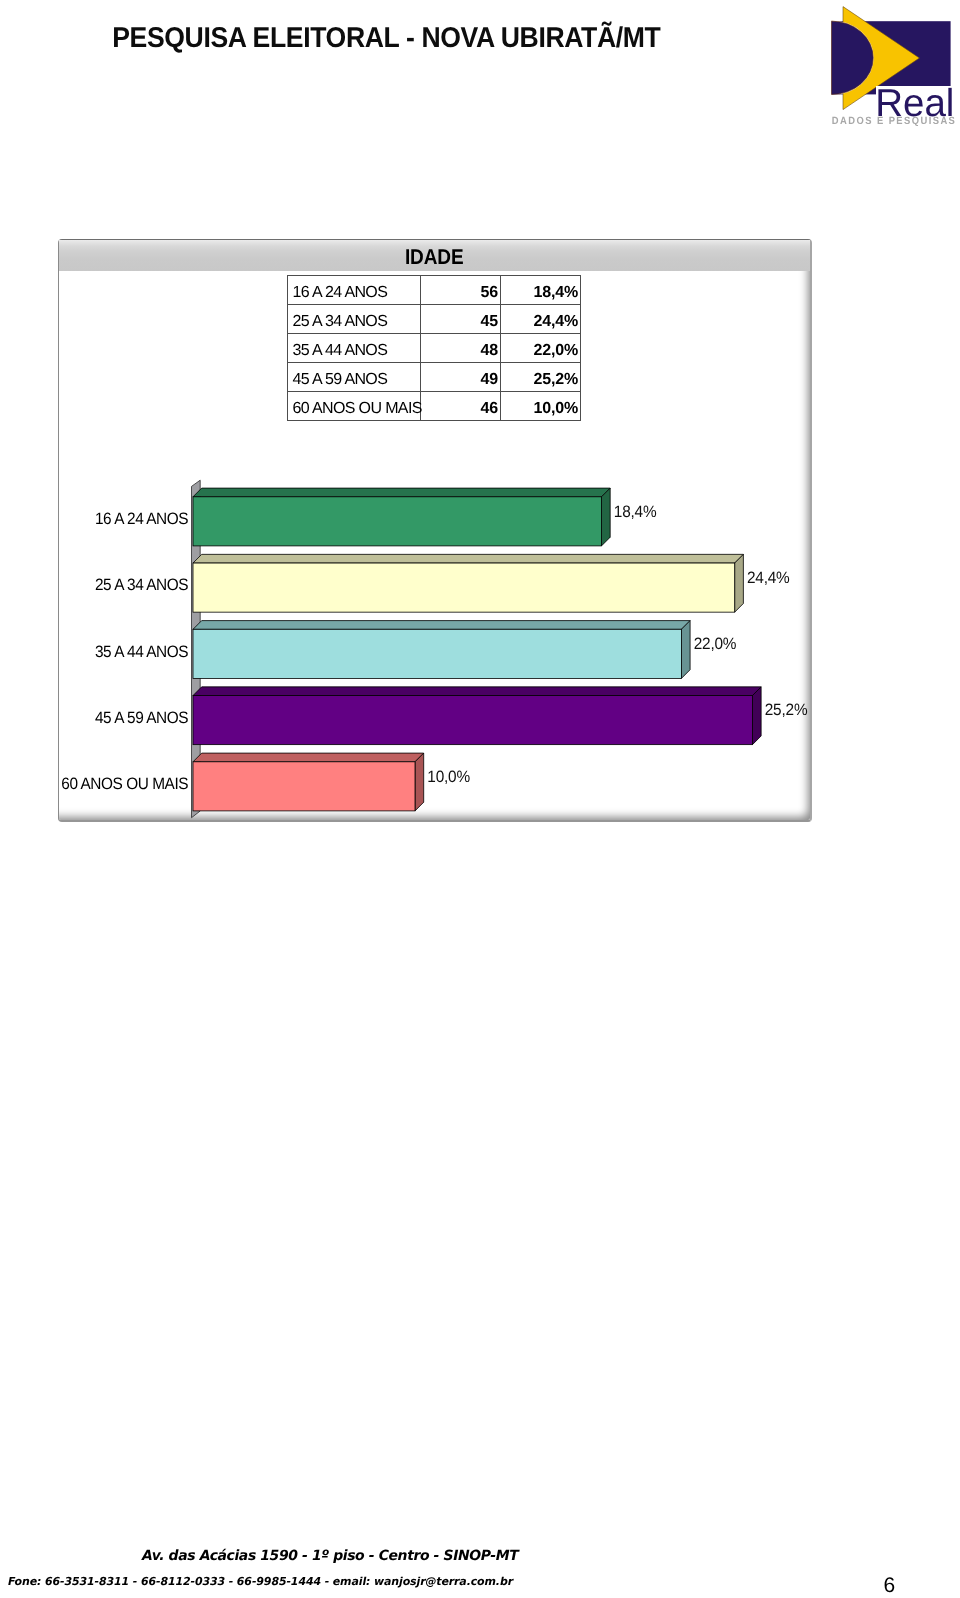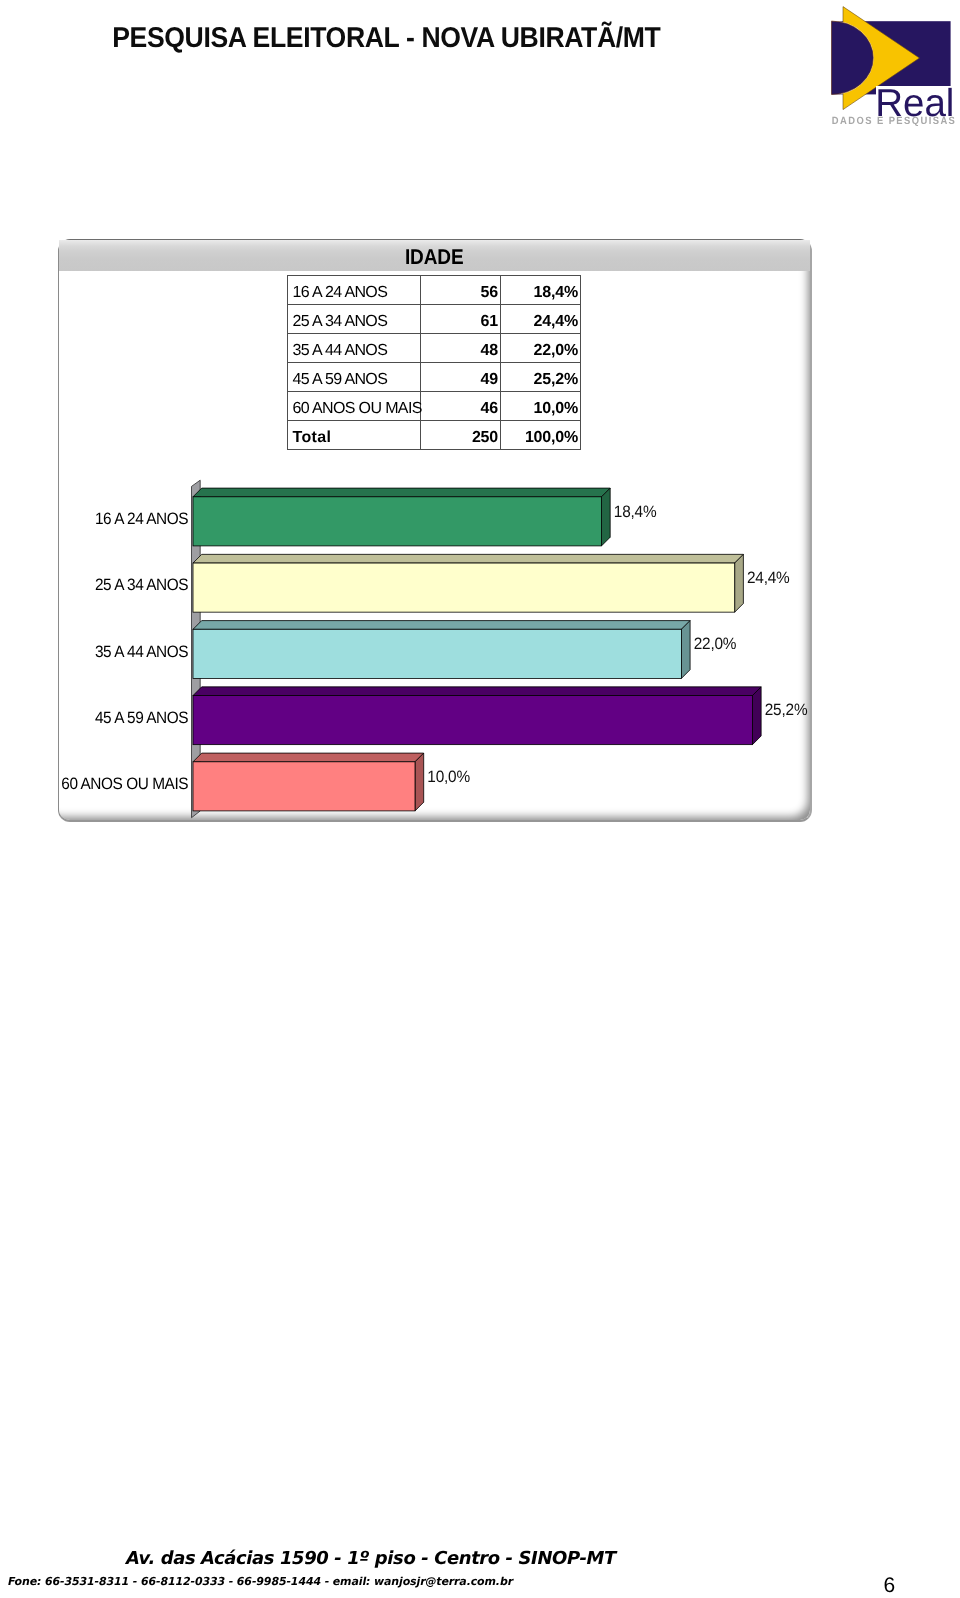--- a/index.html
+++ b/index.html
@@ -9,21 +9,21 @@
   .page{position:absolute;left:0;top:0;width:883px;height:1598px;}
 
   
   #title{position:absolute;left:112.2px;top:20.8px;font-size:26.6px;line-height:30px;
          font-weight:bold;color:#0d0d0d;white-space:nowrap;letter-spacing:-0.38px;
          transform:scaleY(1.075);transform-origin:left top;}
   #logo{position:absolute;left:825px;top:0px;width:135px;height:135px;}
 
   
   #chartframe{position:absolute;left:58px;top:239px;width:753.5px;height:583px;
-      background:#ffffff;box-sizing:border-box;border-radius:12px;
+      background:#ffffff;box-sizing:border-box;border-radius:4px;
       border-top:1px solid #6d6d6d;border-left:1px solid #8a8a8a;
       border-right:2px solid #a6a6a6;border-bottom:2px solid #969696;
       box-shadow:inset -9px -10px 8px -7px rgba(0,0,0,.45);}
   #chart-head{position:absolute;left:0;top:0;right:0;height:30.6px;
       background:linear-gradient(to bottom,#ebebeb 0%,#e4e4e4 7%,#d8d8d8 20%,#d0d0d0 36%,#cacaca 62%,#c8c8c8 100%);}
   #chart-head-title{position:absolute;left:0;right:0;top:7.1px;text-align:center;
       font-size:19px;line-height:19px;font-weight:bold;color:#000;letter-spacing:-0.1px;
       transform:scaleY(1.13);transform-origin:center top;}
 
   
@@ -40,21 +40,21 @@
   
   #plot{position:absolute;left:0;top:0;width:752px;height:581px;}
   .catlabel{position:absolute;font-size:15.4px;line-height:20px;height:20px;color:#000;
       white-space:nowrap;text-align:right;letter-spacing:-0.44px;
       transform:scaleY(1.07);transform-origin:right top;}
   .vallabel{position:absolute;font-size:15.4px;line-height:20px;height:20px;color:#111;
       white-space:nowrap;letter-spacing:-0.2px;
       transform:scaleY(1.07);transform-origin:left top;}
 
   
-  #f1{position:absolute;left:126px;top:1548px;font-size:18px;font-weight:bold;
+  #f1{position:absolute;left:142px;top:1548px;font-size:14px;font-weight:bold;
       font-style:italic;color:#000;white-space:nowrap;letter-spacing:-0.41px;
       font-family:"DejaVu Sans",sans-serif;}
   #f2{position:absolute;left:8px;top:1575px;font-size:11px;font-weight:bold;
       font-style:italic;color:#000;white-space:nowrap;letter-spacing:-0.13px;
       font-family:"DejaVu Sans",sans-serif;}
   #pg{position:absolute;left:883.5px;top:1574px;font-size:21px;color:#000;}
 </style>
 </head>
 <body>
 
@@ -106,42 +106,37 @@
       </svg>
     <table id="tbl">
         <tbody>
           <tr>
             <td class="c0">16 A 24 ANOS</td>
             <td class="c1">56</td>
             <td class="c2">18,4%</td>
           </tr>
           <tr>
             <td class="c0">25 A 34 ANOS</td>
-            <td class="c1">61</td>
+            <td class="c1">45</td>
             <td class="c2">24,4%</td>
           </tr>
           <tr>
             <td class="c0">35 A 44 ANOS</td>
             <td class="c1">48</td>
             <td class="c2">22,0%</td>
           </tr>
           <tr>
             <td class="c0">45 A 59 ANOS</td>
             <td class="c1">49</td>
             <td class="c2">25,2%</td>
           </tr>
           <tr>
             <td class="c0">60 ANOS OU MAIS</td>
             <td class="c1">46</td>
             <td class="c2">10,0%</td>
-          </tr>
-          <tr class="total">
-            <td class="c0">Total</td>
-            <td class="c1">250</td>
-            <td class="c2">100,0%</td>
           </tr>
         </tbody>
       </table>
   <div class="catlabel" style="right: 621.4px; top: 269.1px;">16 A 24 ANOS</div>
       <div class="vallabel" style="left: 554.78px; top: 261.6px;">18,4%</div>
       <div class="catlabel" style="right: 621.4px; top: 335.35px;">25 A 34 ANOS</div>
       <div class="vallabel" style="left: 687.98px; top: 327.85px;">24,4%</div>
       <div class="catlabel" style="right: 621.4px; top: 401.6px;">35 A 44 ANOS</div>
       <div class="vallabel" style="left: 634.7px; top: 394.1px;">22,0%</div>
       <div class="catlabel" style="right: 621.4px; top: 467.85px;">45 A 59 ANOS</div>

